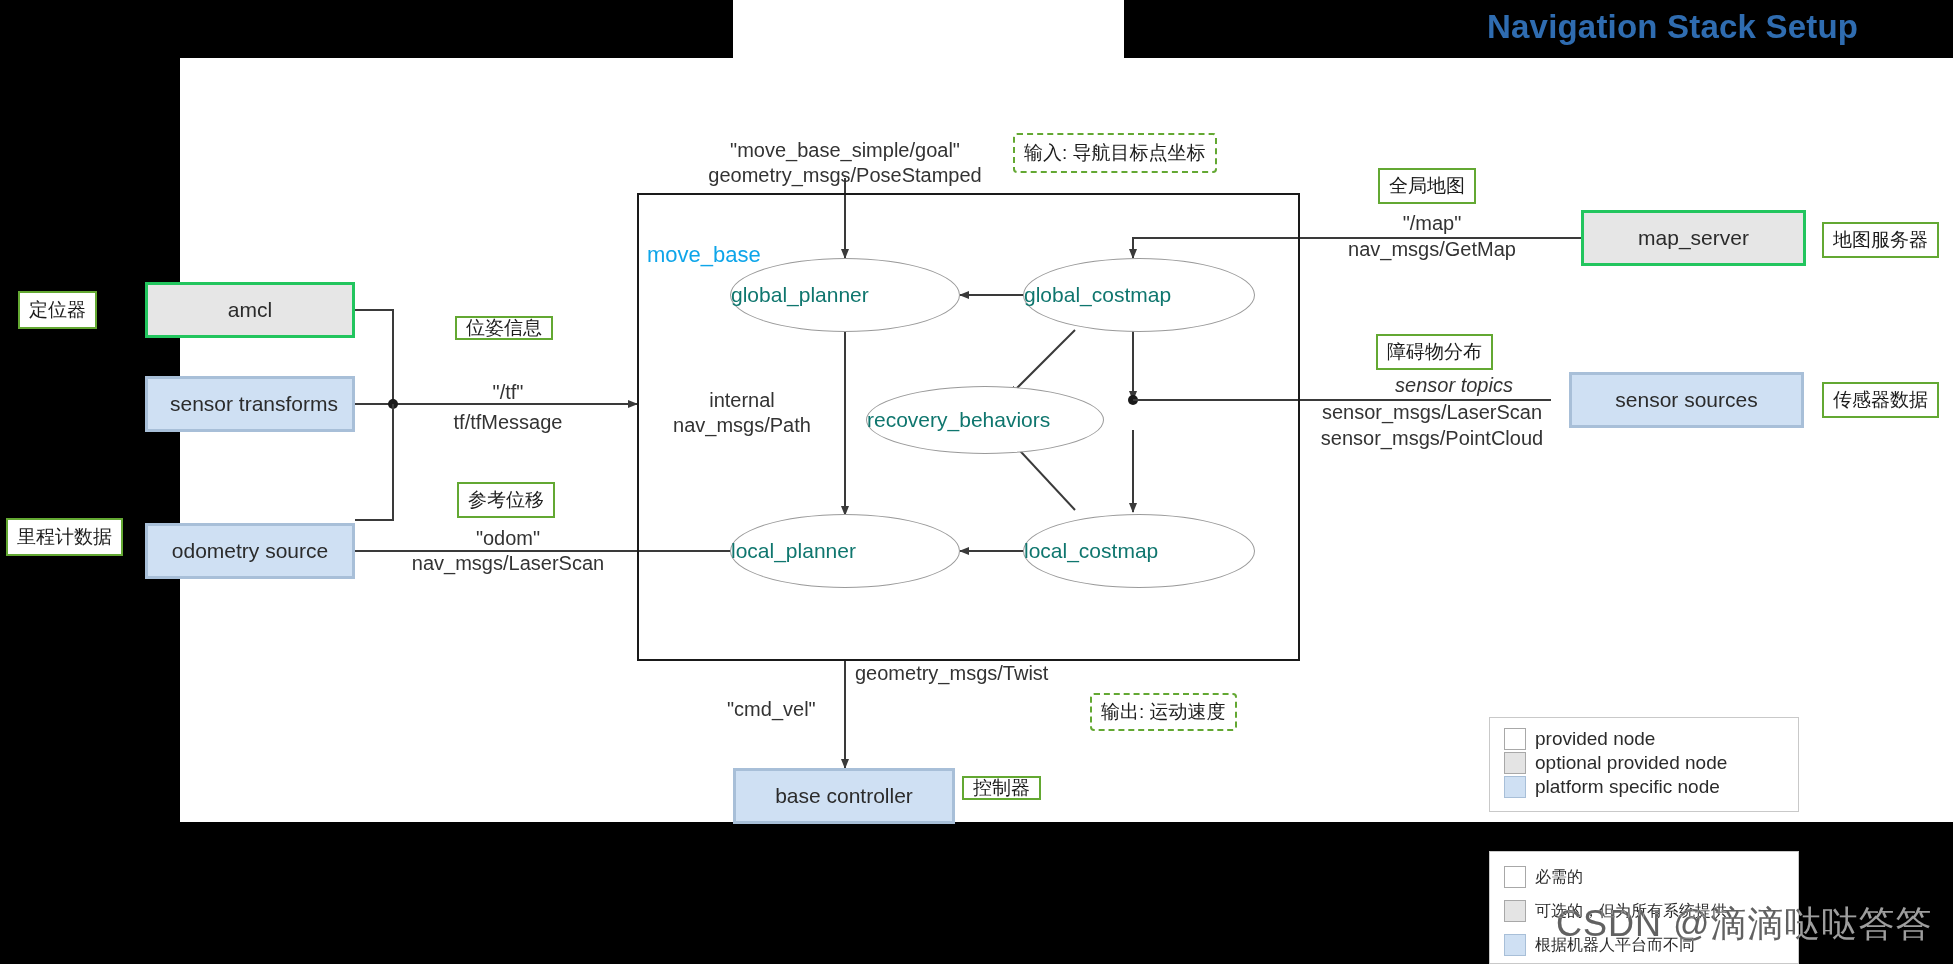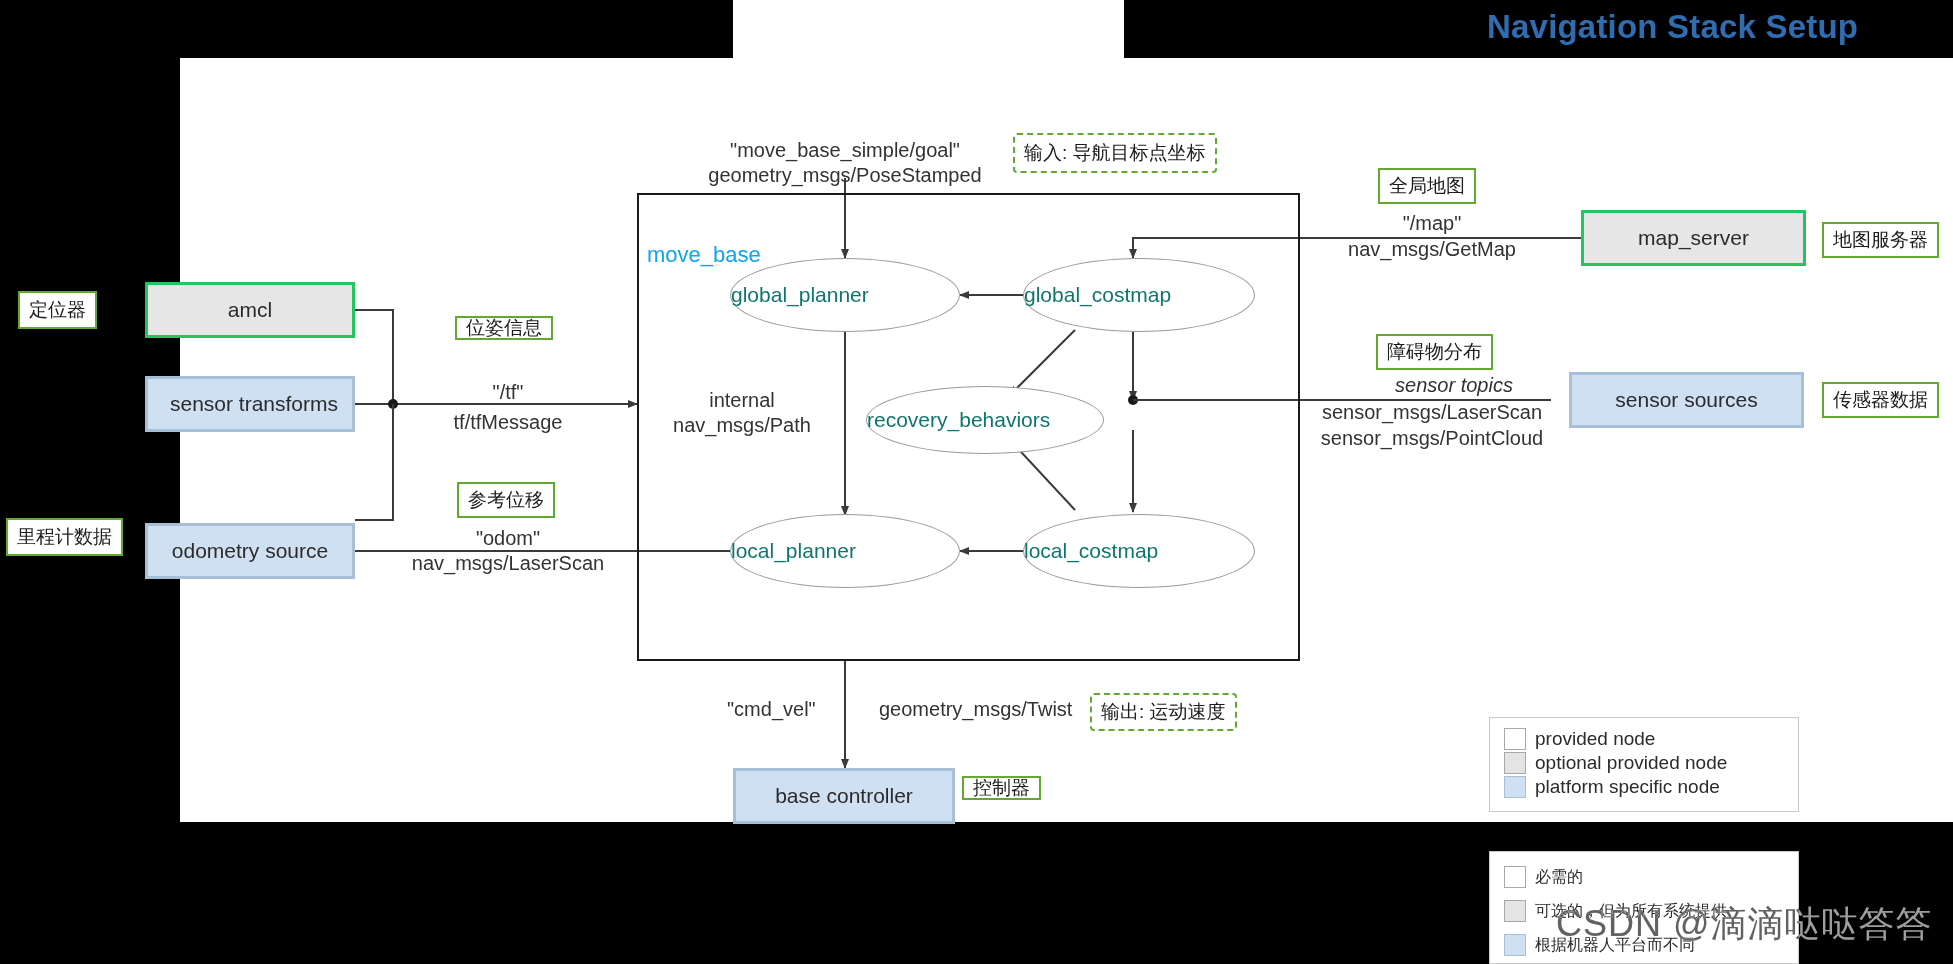--- a/index.html
+++ b/index.html
@@ -190,21 +190,21 @@
   <div class="txt c" style="left:508px;top:551px;">nav_msgs/LaserScan</div>
 
   <div class="txt c" style="left:1432px;top:211px;">"/map"</div>
   <div class="txt c" style="left:1432px;top:237px;">nav_msgs/GetMap</div>
 
   <div class="txt c it" style="left:1432px;top:373px;margin-left:22px;">sensor topics</div>
   <div class="txt c" style="left:1432px;top:400px;">sensor_msgs/LaserScan</div>
   <div class="txt c" style="left:1432px;top:426px;">sensor_msgs/PointCloud</div>
 
   <div class="txt" style="left:727px;top:697px;">"cmd_vel"</div>
-  <div class="txt" style="left:855px;top:697px;margin-left:24px;">geometry_msgs/Twist</div>
+  <div class="txt" style="left:855px;top:661px;">geometry_msgs/Twist</div>
 
   <div class="ann dash" style="left:1013px;top:133px;height:40px;">
     <span>输入: 导航目标点坐标</span>
   </div>
 
   <div class="ann" style="left:1378px;top:168px;height:36px;">
     <span>全局地图</span>
   </div>
 
   <div class="ann" style="left:1822px;top:222px;height:36px;">

